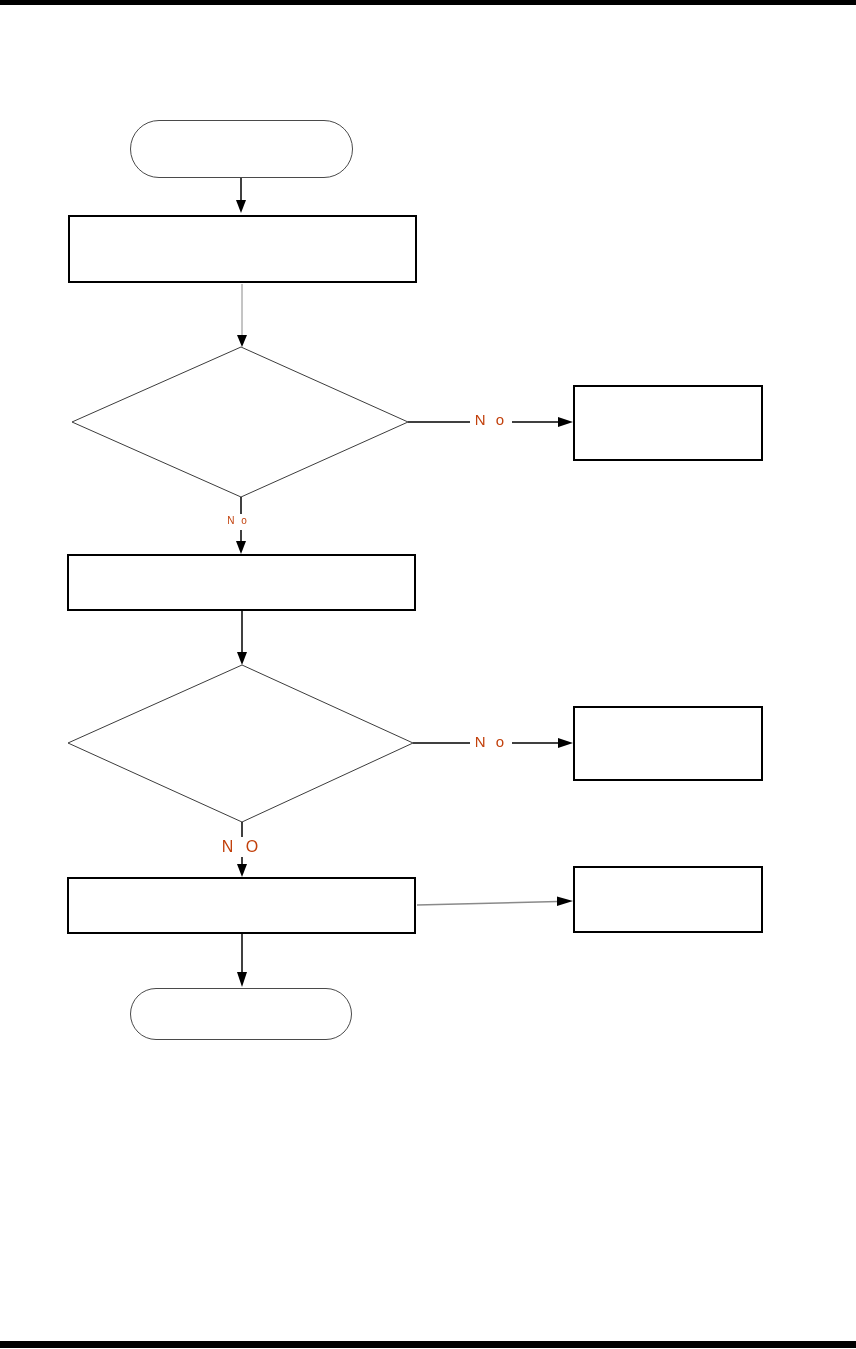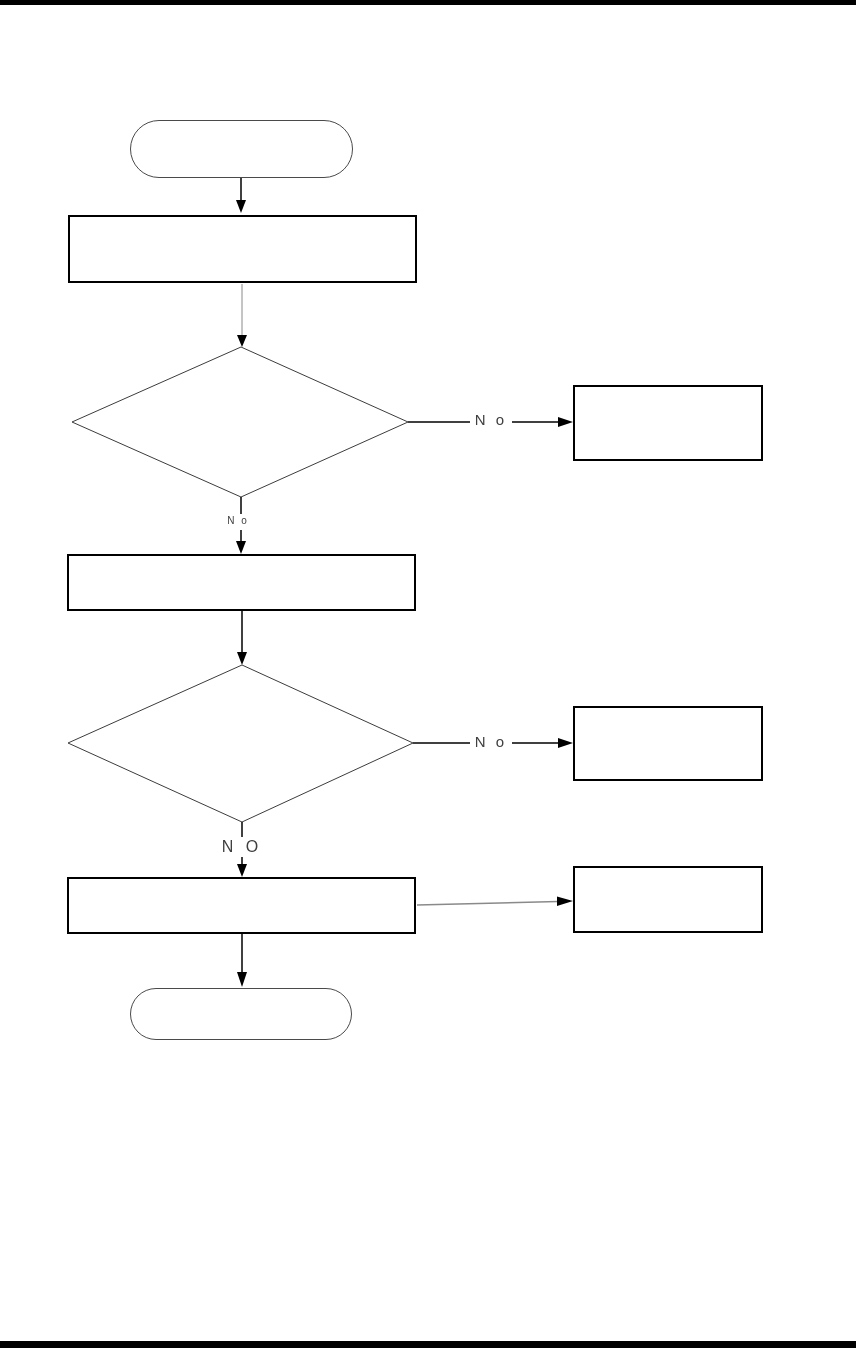--- a/index.html
+++ b/index.html
@@ -16,21 +16,21 @@
   #start{left:130px;top:120px;width:223px;height:58px;border-radius:29px;}
   #proc1{left:68px;top:215px;width:349px;height:68px;}
   #side1{left:573px;top:385px;width:190px;height:76px;}
   #proc2{left:67px;top:554px;width:349px;height:57px;}
   #side2{left:573px;top:706px;width:190px;height:75px;}
   #proc3{left:67px;top:877px;width:349px;height:57px;}
   #side3{left:573px;top:866px;width:190px;height:67px;}
   #end{left:130px;top:988px;width:222px;height:52px;border-radius:26px;}
   svg.wires{position:absolute;left:0;top:0;}
   .edge-label{
-    position:absolute;color:#404040;background:#fff;text-align:center;
+    position:absolute;color:#c2410c;background:#fff;text-align:center;
     white-space:nowrap;line-height:1;
   }
   #lbl-d1-right{left:471px;top:412px;width:40px;font-size:15px;letter-spacing:3px;}
   #lbl-d1-down{left:220px;top:516px;width:36px;font-size:10px;letter-spacing:2px;}
   #lbl-d2-right{left:471px;top:734px;width:40px;font-size:15px;letter-spacing:3px;}
   #lbl-d2-down{left:218px;top:839px;width:48px;font-size:16px;letter-spacing:4px;}
 </style>
 </head>
 <body>
 

